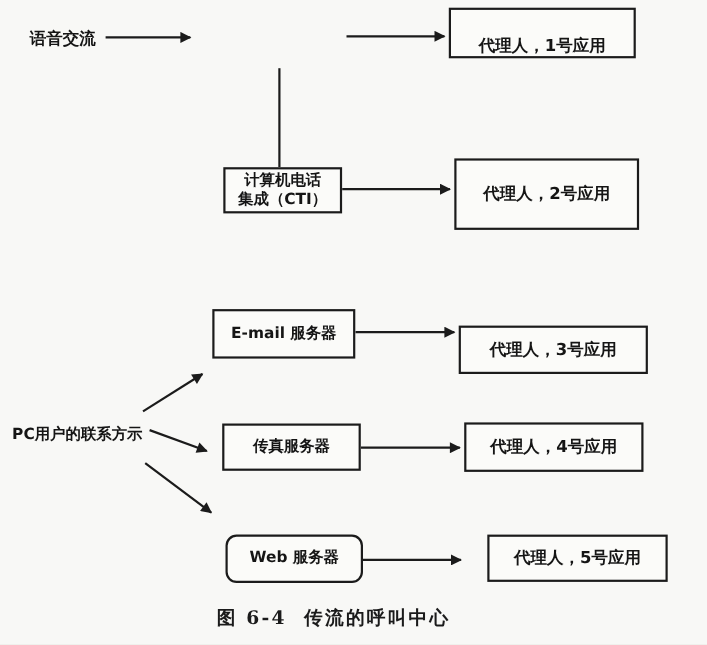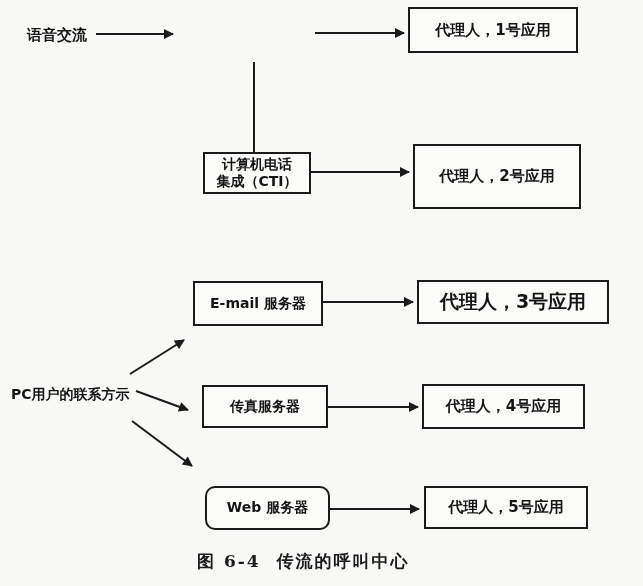--- a/index.html
+++ b/index.html
@@ -45,29 +45,29 @@
   .caption {
     position: absolute;
     font-family: "DejaVu Serif", serif;
     font-size: 17px;
     letter-spacing: 2px;
     white-space: pre;
     color: #1b1b1b;
   }
   
   .n-pbx    { left:177px; top:11px;  width:138px; height:51px; }
-  .n-agent1 { left:408px; top:7px;   width:170px; height:46px; font-size:15px; }
+  .n-agent1 { left:408px; top:7px;   width:170px; height:46px; font-size:15px;justify-content:flex-end; }
   .n-cti    { left:203px; top:152px; width:108px; height:42px; }
   .n-agent2 { left:413px; top:144px; width:168px; height:65px; font-size:15px; }
   .n-email  { left:193px; top:281px; width:130px; height:45px;align-items:center; }
-  .n-agent3 { left:417px; top:280px; width:192px; height:44px; font-size:19px; }
+  .n-agent3 { left:417px; top:296px; width:172px; height:44px; font-size:15px; }
   .n-fax    { left:202px; top:385px; width:126px; height:43px; }
   .n-agent4 { left:422px; top:384px; width:163px; height:45px; font-size:15px;text-align:center; }
   .n-web    { left:205px; top:486px; width:125px; height:44px;border-radius:10px; }
-  .n-agent5 { left:424px; top:486px; width:164px; height:43px; font-size:15px; }
+  .n-agent5 { left:443px; top:486px; width:164px; height:43px; font-size:15px; }
   .l-voice  { left:27px;  top:26px; }
   .l-pc     { left:11px;  top:386px; font-size:14px; }
   .caption  { left:197px; top:550px;font-weight:bold; }
 </style>
 </head>
 <body>
 
 <div class="canvas">
 
   <svg class="wires" viewBox="0 0 643 586" xmlns="http://www.w3.org/2000/svg">

